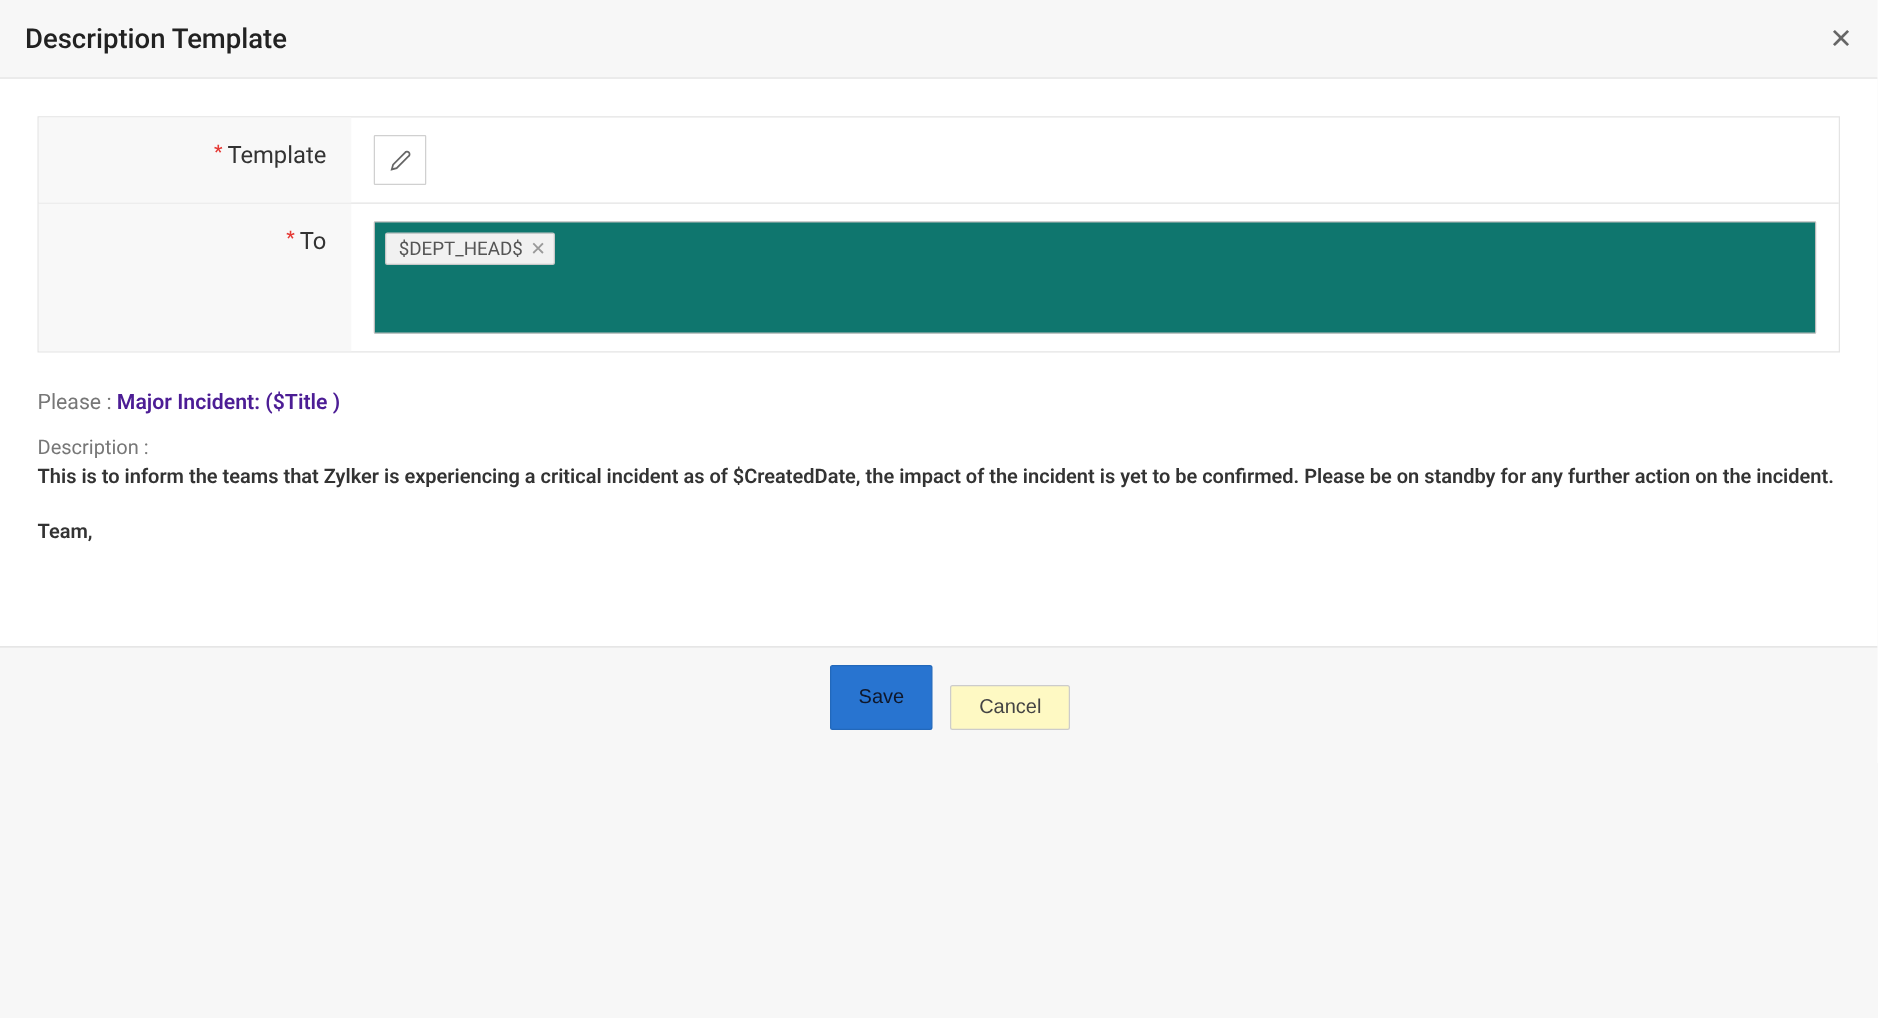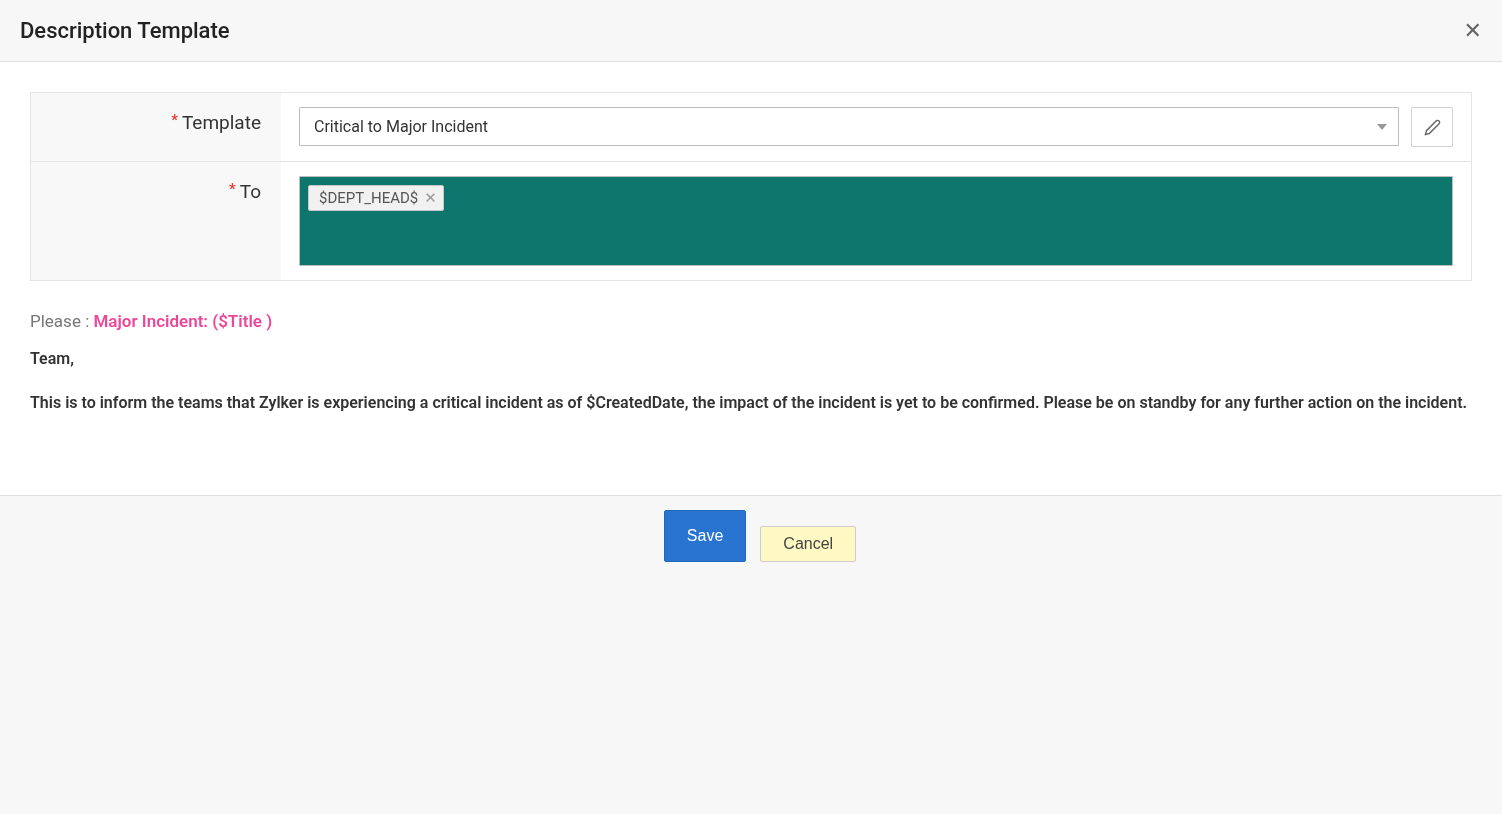--- a/index.html
+++ b/index.html
@@ -152,21 +152,21 @@
     .subject-line {
       margin-bottom: 16px;
       font-size: 17px;
     }
     .subject-label {
       color: #777;
       font-weight: 400;
     }
     .subject-value {
       font-weight: 600;
-      color: #ec4899;
+      color: #4c1d95;
     }
     .description-label {
       color: #777;
       font-size: 16px;
       margin-bottom: 2px;
     }
     .description-body {
       font-weight: 600;
       color: #333;
       line-height: 1.5;
@@ -188,21 +188,21 @@
     }
     .btn {
       padding: 8px 22px;
       font-size: 16px;
       border: 1px solid transparent;
       cursor: pointer;
       border-radius: 2px;
     }
     .btn-primary {
       background: #2874d0;
-      color: #ffffff;
+      color: #0f172a;
       border-color: #2268bb;
       margin-left: 18px;
     }
     .btn-secondary {
       background: #fef9c3;
       color: #444;
       border-color: #ccc;
       margin-top: 16px;
     }
     .two-lines span {
@@ -220,24 +220,20 @@
 <div class="content-wrapper">
   <div class="form-section">
     <div class="form-table">
 
       <div class="form-row">
         <div class="label-cell">
           <span class="required-asterisk">*</span>
           <span class="label-text">Template</span>
         </div>
         <div class="input-cell">
-          <div class="select-wrapper">
-            <div class="select-input">Critical to Major Incident</div>
-            <div class="select-arrow"></div>
-          </div>
           <div class="edit-btn">
             <svg viewBox="0 0 24 24" fill="none" stroke="currentColor" stroke-width="2">
               <path d="M17 3a2.85 2.85 0 1 1 4 4L7.5 20.5 2 22l1.5-5.5L17 3z"></path>
             </svg>
           </div>
         </div>
       </div>
 
       <div class="form-row">
         <div class="label-cell">
@@ -255,23 +251,24 @@
       </div>
 
     </div>
   </div>
 
   <div class="preview-section">
     <div class="subject-line">
       <span class="subject-label">Please :</span>
       <span class="subject-value">Major Incident: ($Title )</span>
     </div>
+    <div class="description-label">Description :</div>
     <div class="description-body">
+      <p>This is to inform the teams that Zylker is experiencing a critical incident as of $CreatedDate, the impact of the incident is yet to be confirmed. Please be on standby for any further action on the incident.</p>
       <p>Team,</p>
-      <p>This is to inform the teams that Zylker is experiencing a critical incident as of $CreatedDate, the impact of the incident is yet to be confirmed. Please be on standby for any further action on the incident.</p>
       <p class="two-lines">
       </p>
     </div>
   </div>
 </div>
 
 <div class="footer">
   <button class="btn btn-primary">Save</button>
   <button class="btn btn-secondary">Cancel</button>
 </div>

